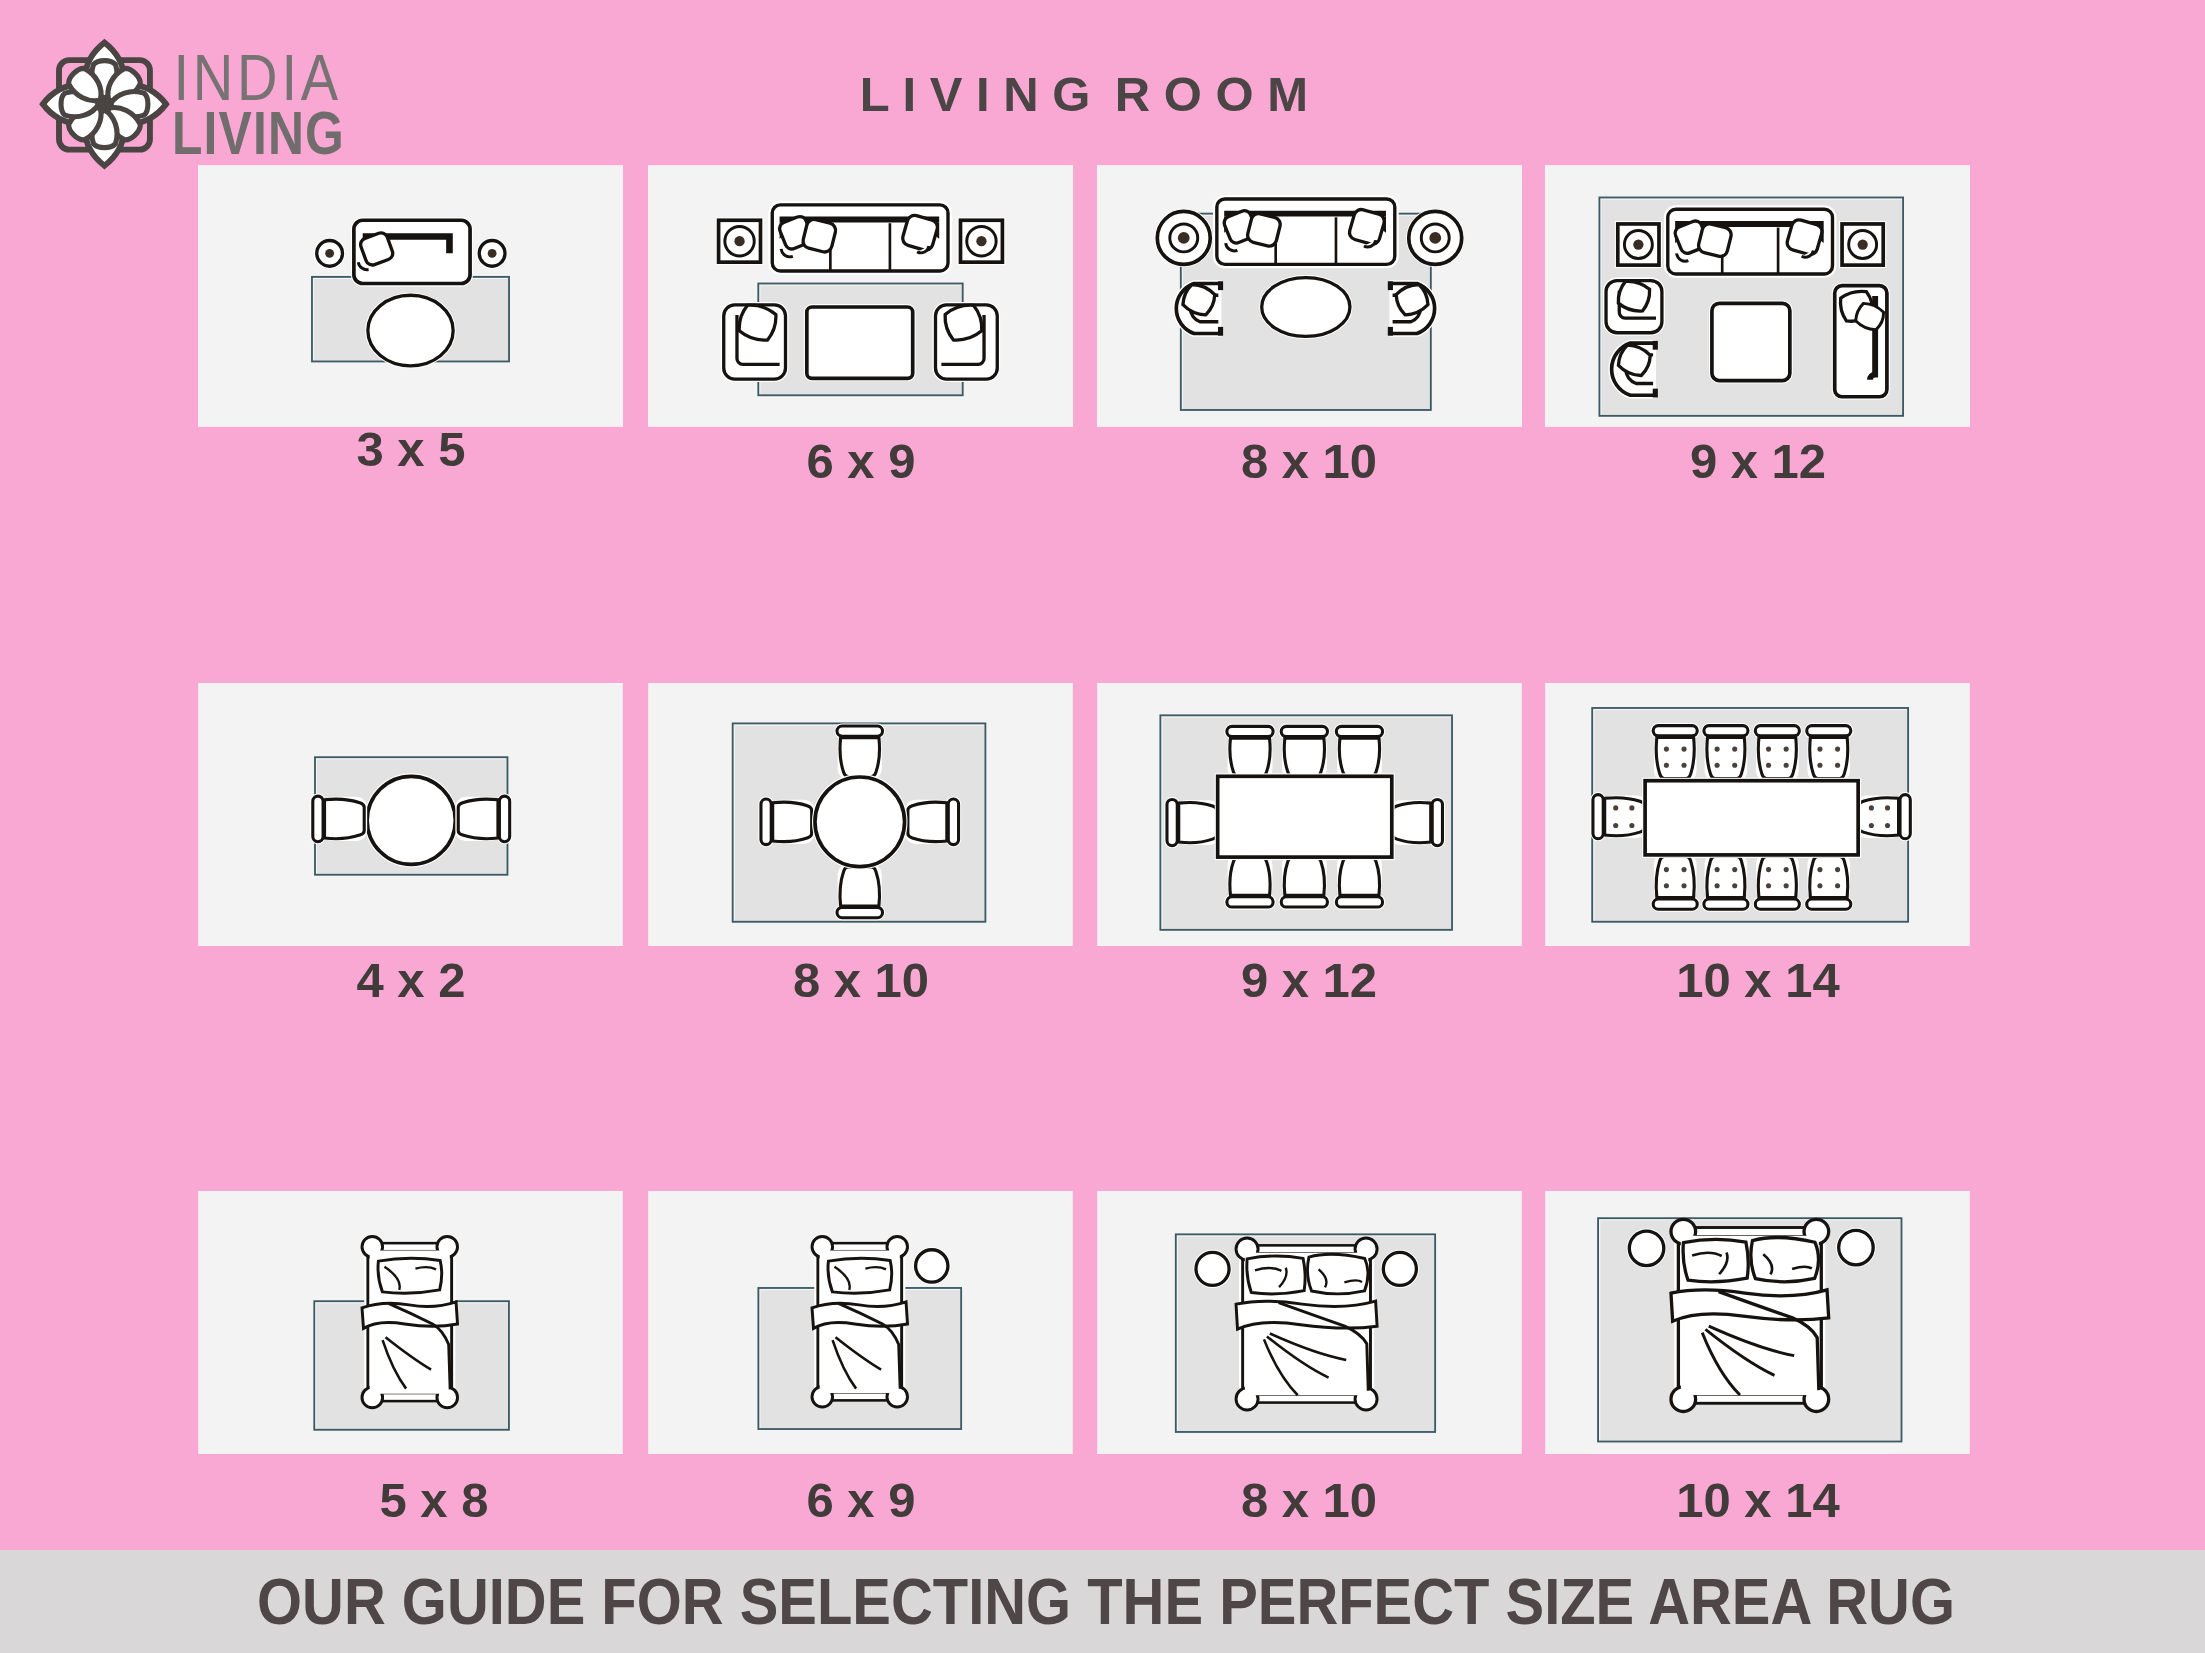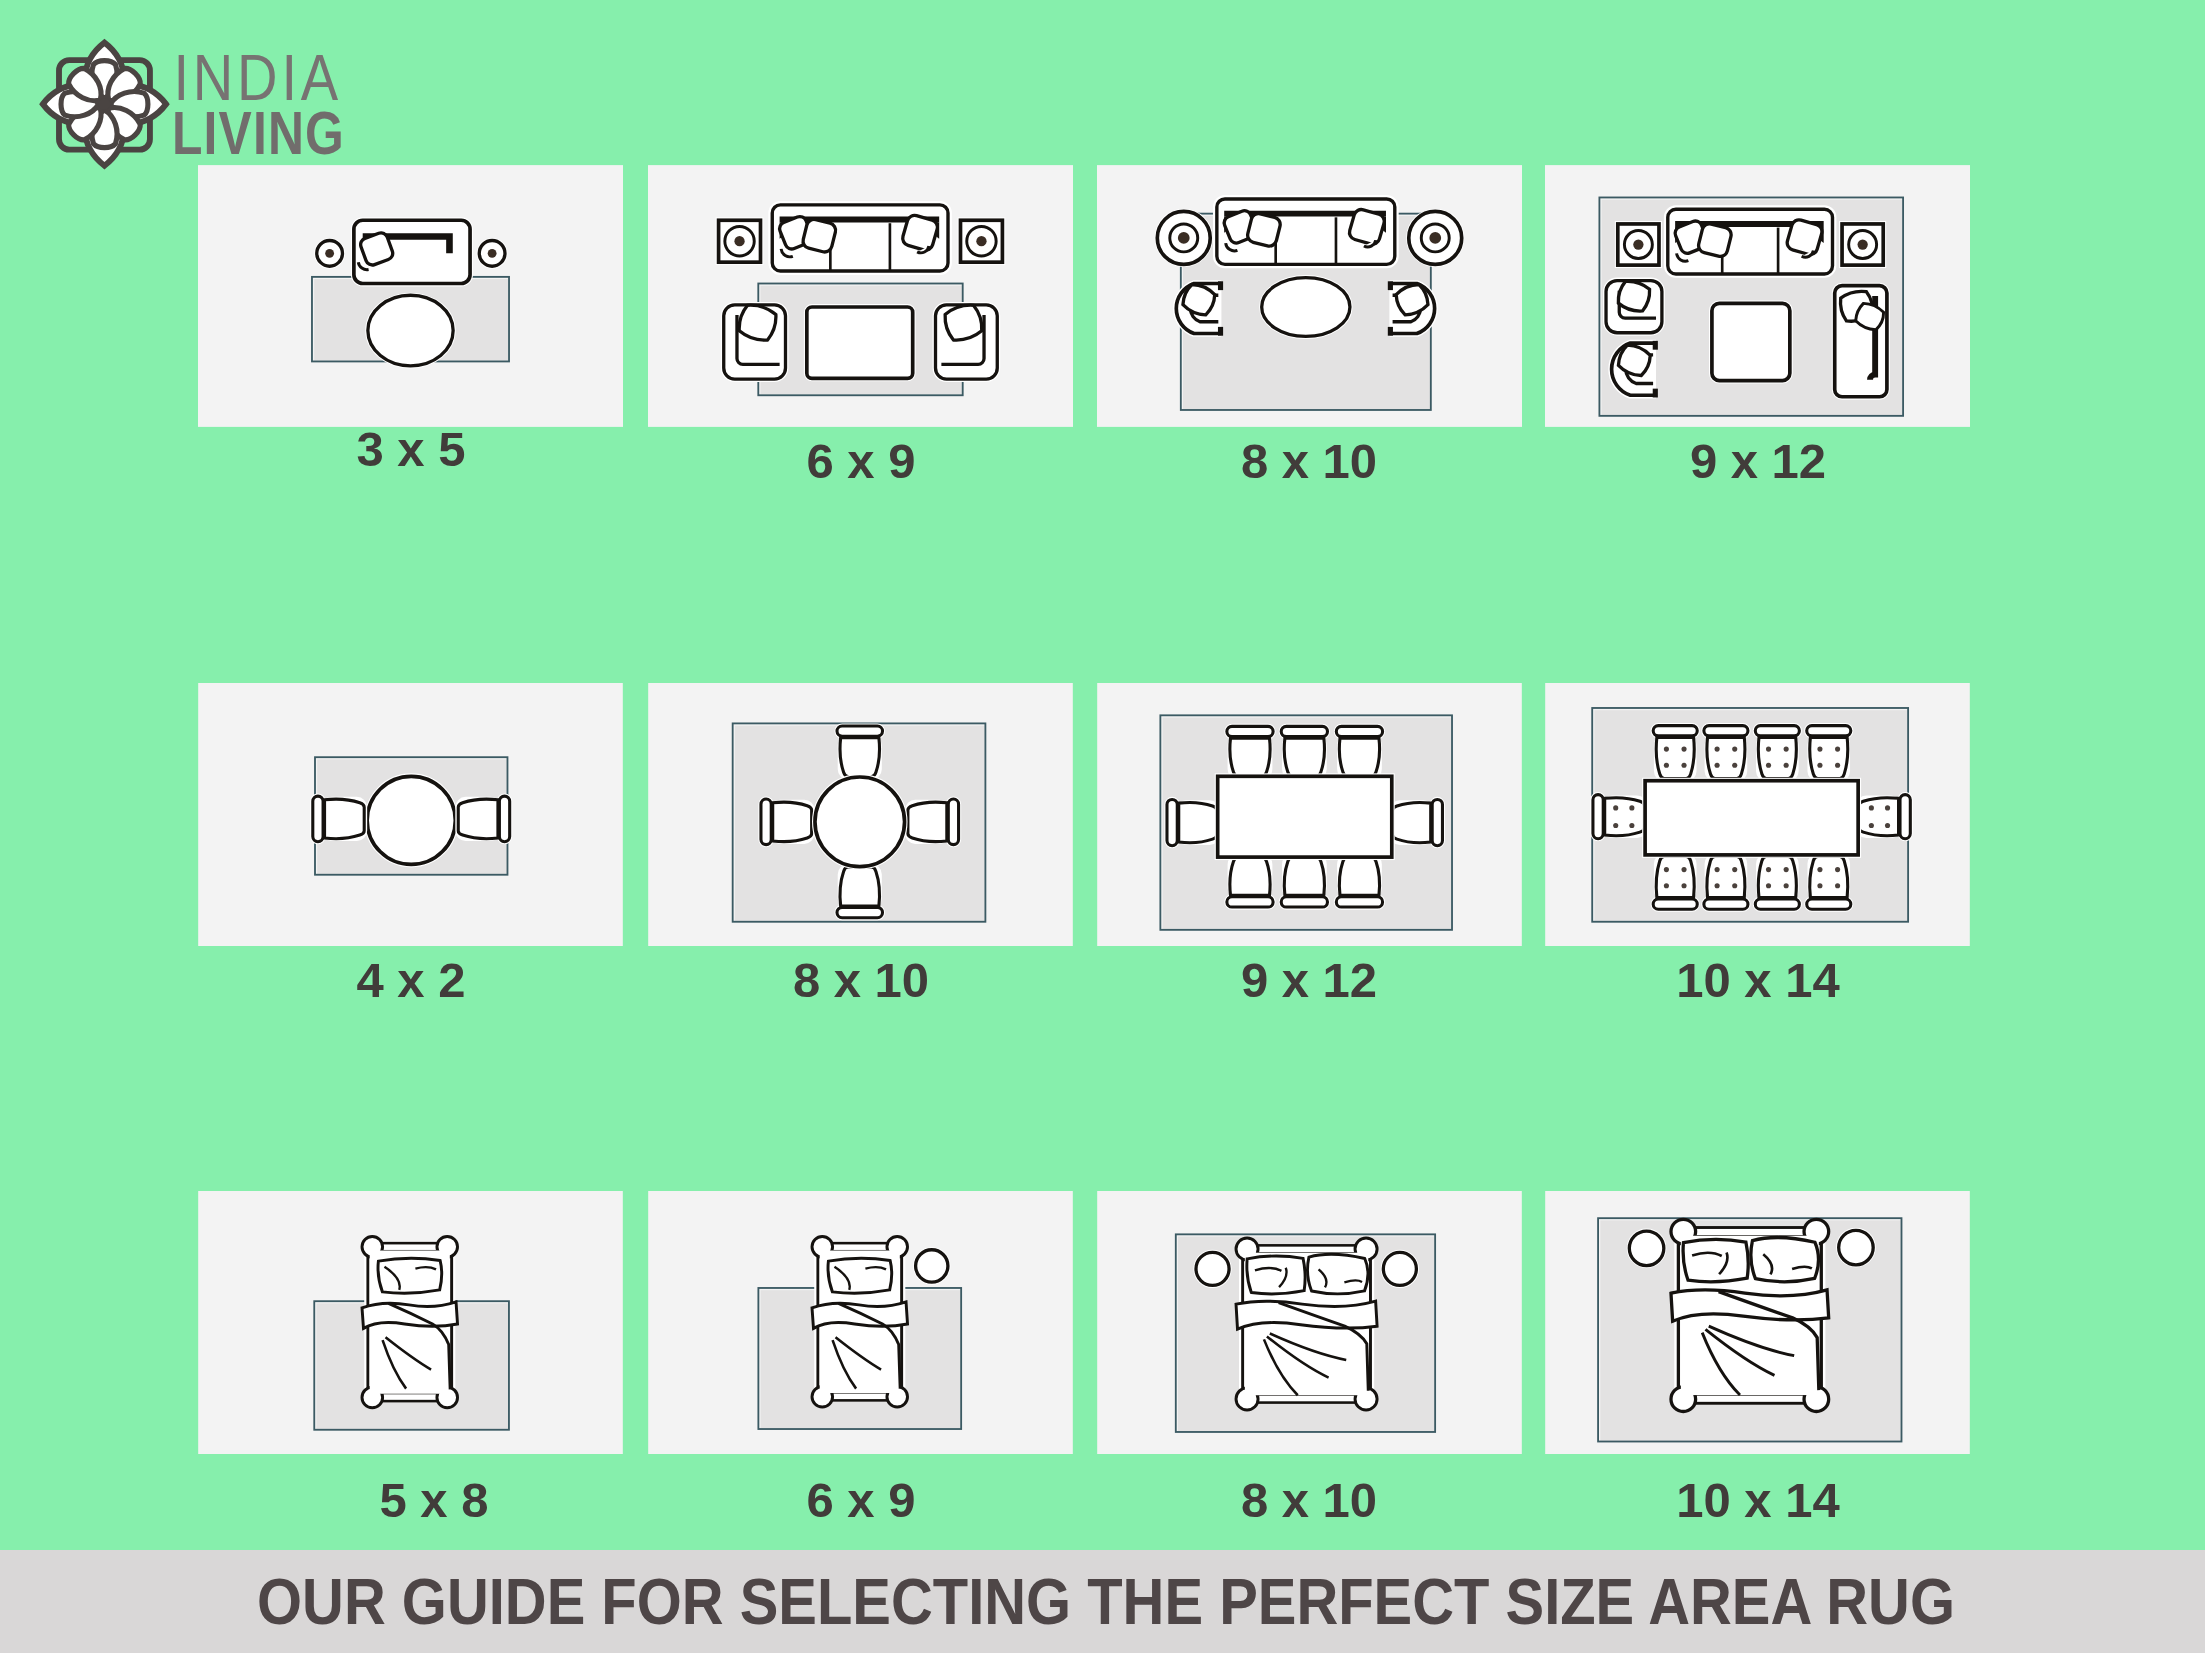--- a/index.html
+++ b/index.html
@@ -1,15 +1,15 @@
 <!DOCTYPE html>
 <html style="font-size:11.8px"><head><meta charset="utf-8">
 <style>
 html,body{margin:0;padding:0;background:#fff}
-#page{position:relative;width:2205px;height:1654px;background:#86efac;overflow:hidden;
+#page{position:relative;width:2205px;height:1654px;background:#f9a8d4;overflow:hidden;
 font-family:'Liberation Sans',sans-serif}
 </style></head>
 <body>
 <div id="page">
 
 <div style="position:absolute;left:0;top:0;width:382px;height:176px">
 <svg width="382" height="176" viewBox="0 0 520 240">
 
 <g transform="translate(142,142)">
 
@@ -33,20 +33,21 @@
     <path d="M0 -8 C-14 -16 -21 -36 -15 -54 C-9 -61 9 -61 15 -54 C21 -36 14 -16 0 -8 Z" transform="rotate(315)"></path>
   </g>
   <circle cx="0" cy="0" r="8" fill="#4a4442"></circle>
 </g>
 
 <text x="236" y="137" font-family="'Liberation Sans',sans-serif" font-size="88" fill="#777372" letter-spacing="6" textLength="230" lengthAdjust="spacingAndGlyphs">INDIA</text>
 
 <text x="234" y="210" font-family="'Liberation Sans',sans-serif" font-weight="bold" font-size="84" fill="#716d6c" letter-spacing="2" textLength="236" lengthAdjust="spacingAndGlyphs">LIVING</text>
 </svg></div>
 
+<div style="position:absolute;left:1084px;top:70px;transform:translateX(-50%);font:bold 49px 'Liberation Sans',sans-serif;color:#4b4645;letter-spacing:0px;line-height:49px;white-space:nowrap">L I V I N G R O O M</div>
 
 
 
 <svg style="position:absolute;left:198px;top:165px" width="425" height="262" viewBox="0 0 578 356">
 <rect x="0" y="0" width="578" height="356" fill="#f3f3f3"></rect>
 <g>
         <rect x="158" y="155" width="264" height="111" fill="#e3e2e2"></rect>
         <rect x="155" y="152" width="268" height="115" fill="none" stroke="#3b5a63" stroke-width="2.5"></rect>
       </g>
       <ellipse cx="289" cy="225" rx="58" ry="48" fill="#fff" stroke="#fff" stroke-width="7"></ellipse>

